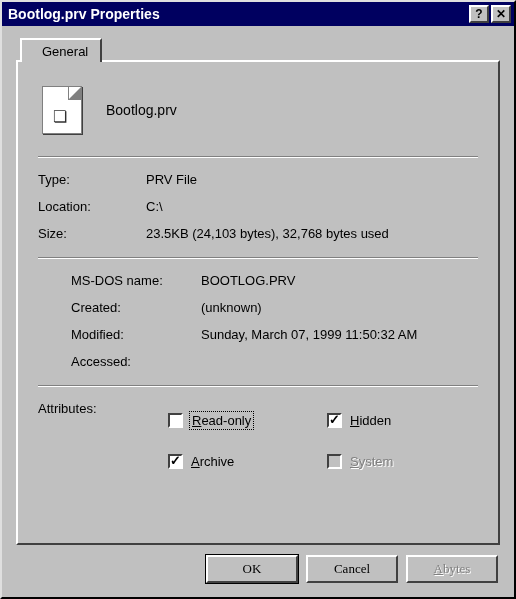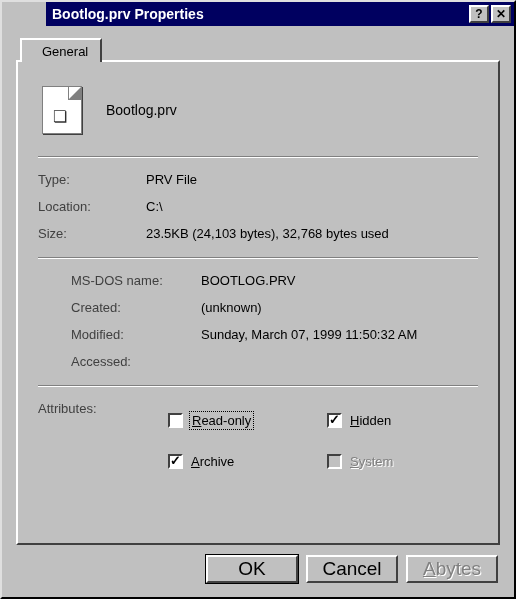--- a/index.html
+++ b/index.html
@@ -24,21 +24,20 @@
   }
   .titlebar {
     height: 24px;
     background: linear-gradient(to right, #000080, #0a246a);
     background: #000060;
     color: #fff;
     display: flex;
     align-items: center;
     padding: 2px 3px 2px 6px;
     font-weight: bold;
-    margin-left: 44px;
   }
   .titlebar-text { flex: 1; font-size: 14px; }
   .titlebar-buttons { display: flex; gap: 0; }
   .titlebar-btn {
     width: 20px;
     height: 18px;
     background: #c0c0c0;
     border: 2px solid;
     border-color: #fff #404040 #404040 #fff;
     display: flex;
@@ -110,21 +109,21 @@
   }
   .filename { font-size: 14px; }
   .hr {
     height: 2px;
     border-top: 1px solid #808080;
     border-bottom: 1px solid #fff;
     margin: 4px 0 14px 0;
   }
   .info-grid { display: grid; grid-template-columns: 108px 1fr; row-gap: 12px; font-size: 13px; }
   .info-grid2 { display: grid; grid-template-columns: 130px 1fr; row-gap: 12px; font-size: 13px; margin-left: 33px; }
-  .label { color: #404040; }
+  .label { color: #000000; }
   .value { color: #000; }
   .attr-section { display: grid; grid-template-columns: 130px 1fr; }
   .attr-grid {
     display: grid;
     grid-template-columns: 1fr 1fr;
     row-gap: 14px;
     column-gap: 8px;
   }
   .chk {
     display: flex;
@@ -153,22 +152,22 @@
     justify-content: flex-end;
     gap: 8px;
     padding: 10px 2px 4px 2px;
   }
   .btn {
     width: 92px;
     height: 28px;
     background: #c0c0c0;
     border: 2px solid;
     border-color: #fff #404040 #404040 #fff;
-    font-family: Liberation Sans, sans-serif;
-    font-size: 19px;
+    font-family: Liberation Serif, serif;
+    font-size: 13px;
     display: flex;
     align-items: center;
     justify-content: center;
   }
   .btn.default { box-shadow: 0 0 0 1px #000; }
   .btn.disabled { color: #808080; text-shadow: 1px 1px 0 #fff; }
   .underline { text-decoration: underline; }
   .check-mark::after { content: "✓"; color:#000; font-size:13px; position:relative; top:-1px; }
 </style>
 </head>

